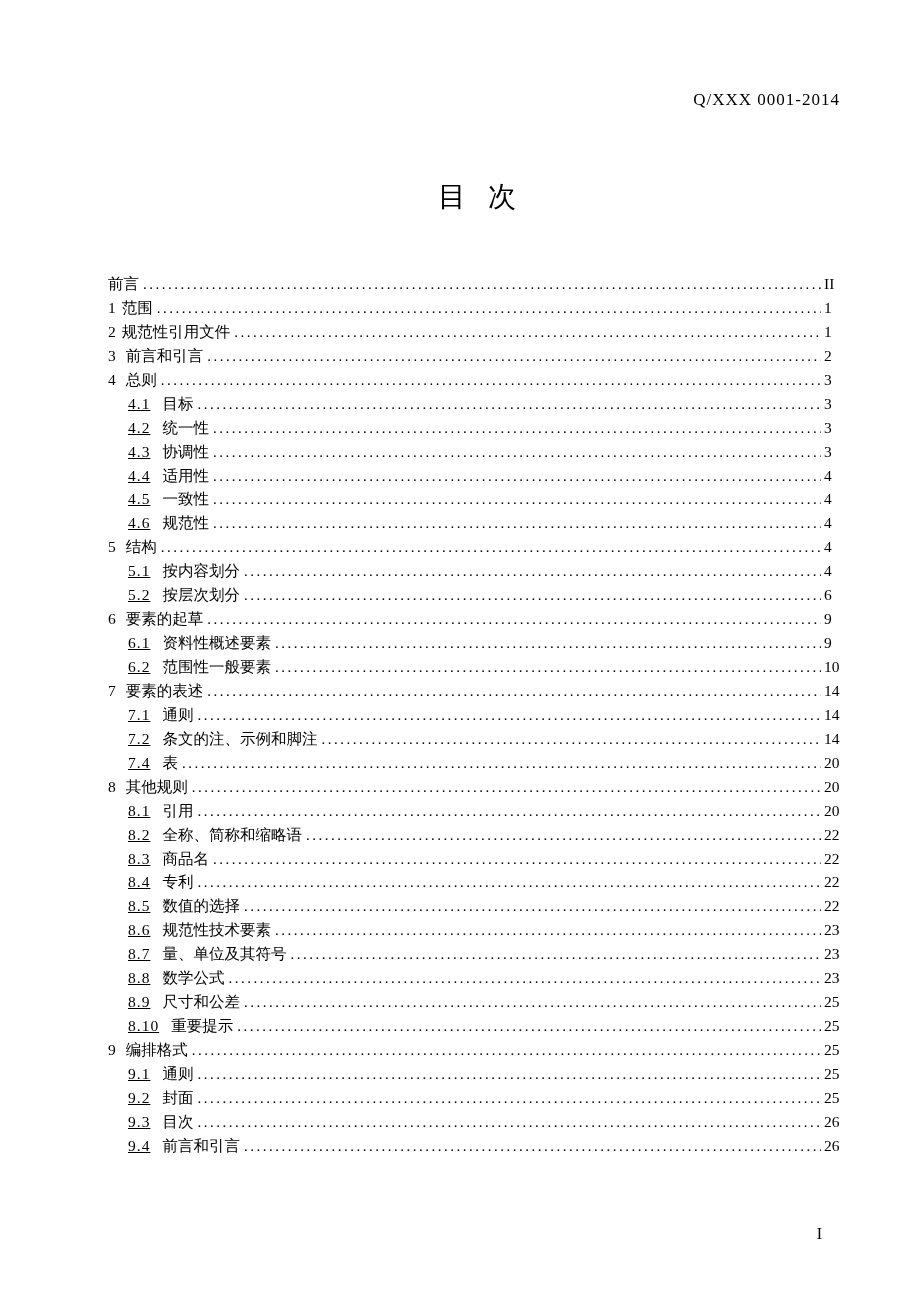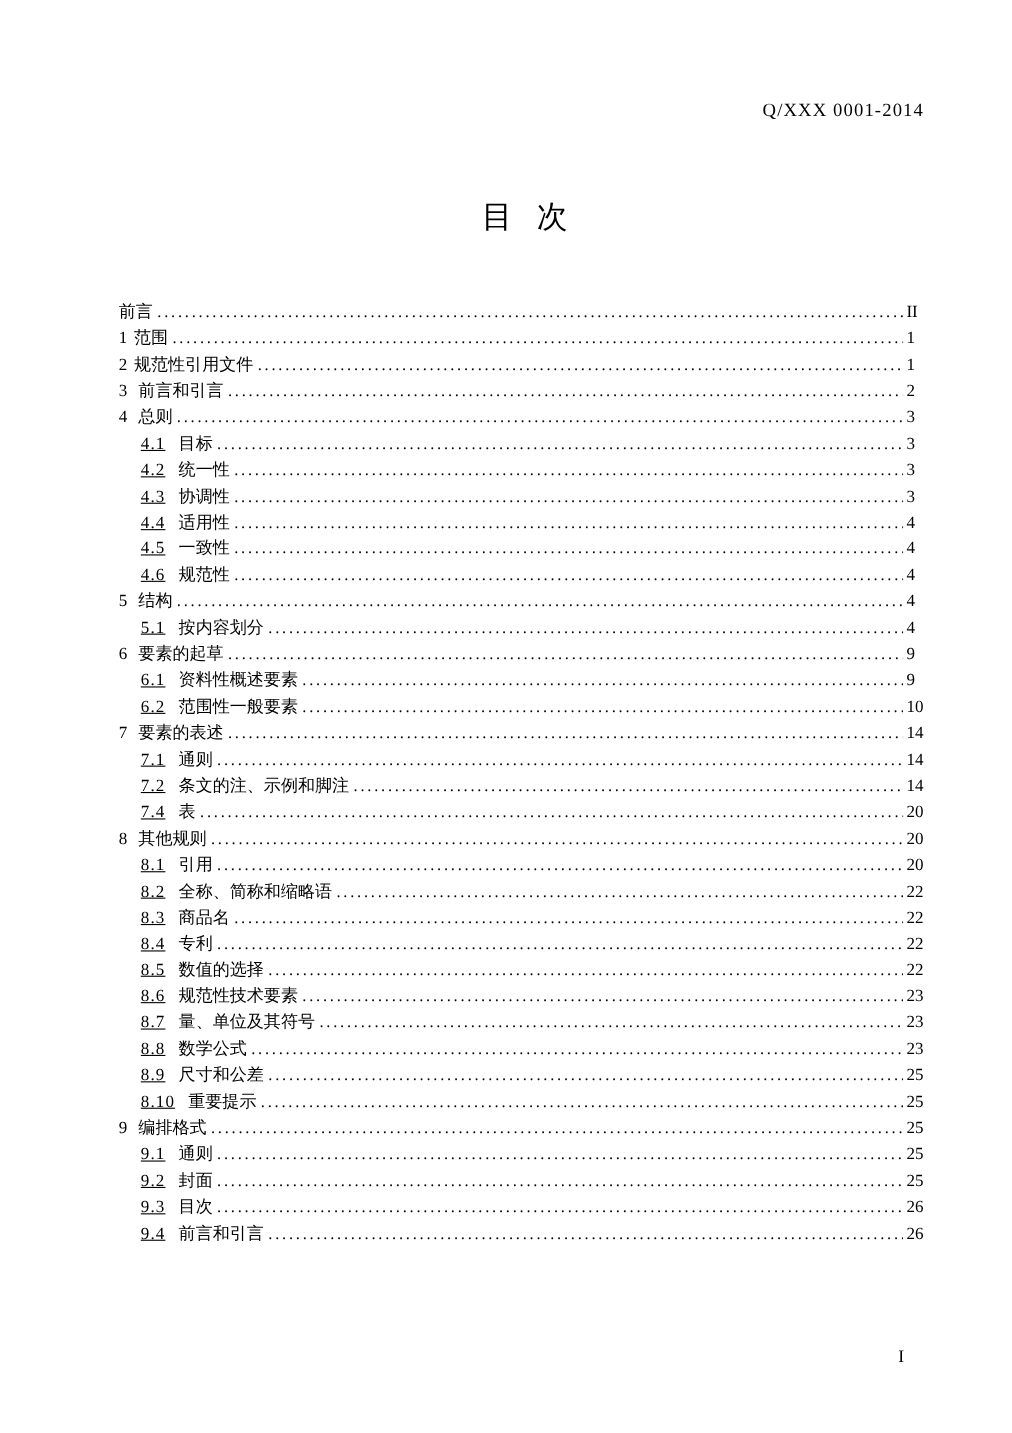--- a/index.html
+++ b/index.html
@@ -151,20 +151,25 @@
       <div class="toc-row lvl1">
         <span class="toc-label"><span class="num num-sec">5</span><span>结构</span></span>
         <span class="toc-dots"></span>
         <span class="toc-page">4</span>
       </div>
       <div class="toc-row lvl2">
         <span class="toc-label"><span class="num num-sub">5.1</span><span>按内容划分</span></span>
         <span class="toc-dots"></span>
         <span class="toc-page">4</span>
       </div>
+      <div class="toc-row lvl2">
+        <span class="toc-label"><span class="num num-sub">5.2</span><span>按层次划分</span></span>
+        <span class="toc-dots"></span>
+        <span class="toc-page">6</span>
+      </div>
       <div class="toc-row lvl1">
         <span class="toc-label"><span class="num num-sec">6</span><span>要素的起草</span></span>
         <span class="toc-dots"></span>
         <span class="toc-page">9</span>
       </div>
       <div class="toc-row lvl2">
         <span class="toc-label"><span class="num num-sub">6.1</span><span>资料性概述要素</span></span>
         <span class="toc-dots"></span>
         <span class="toc-page">9</span>
       </div>

